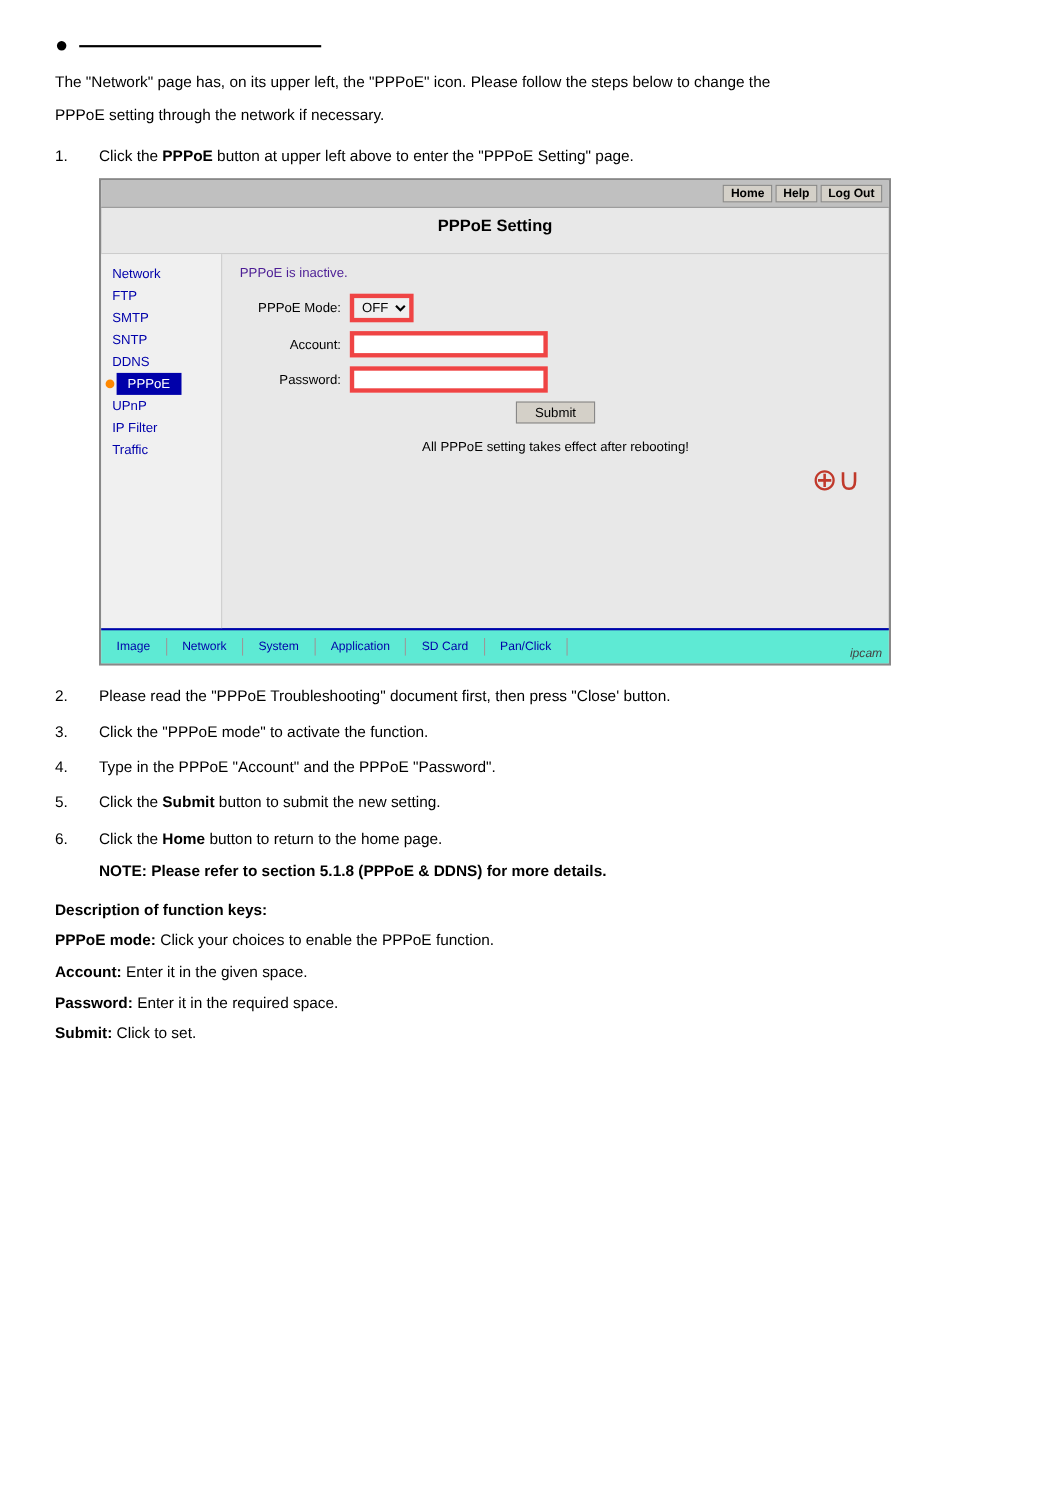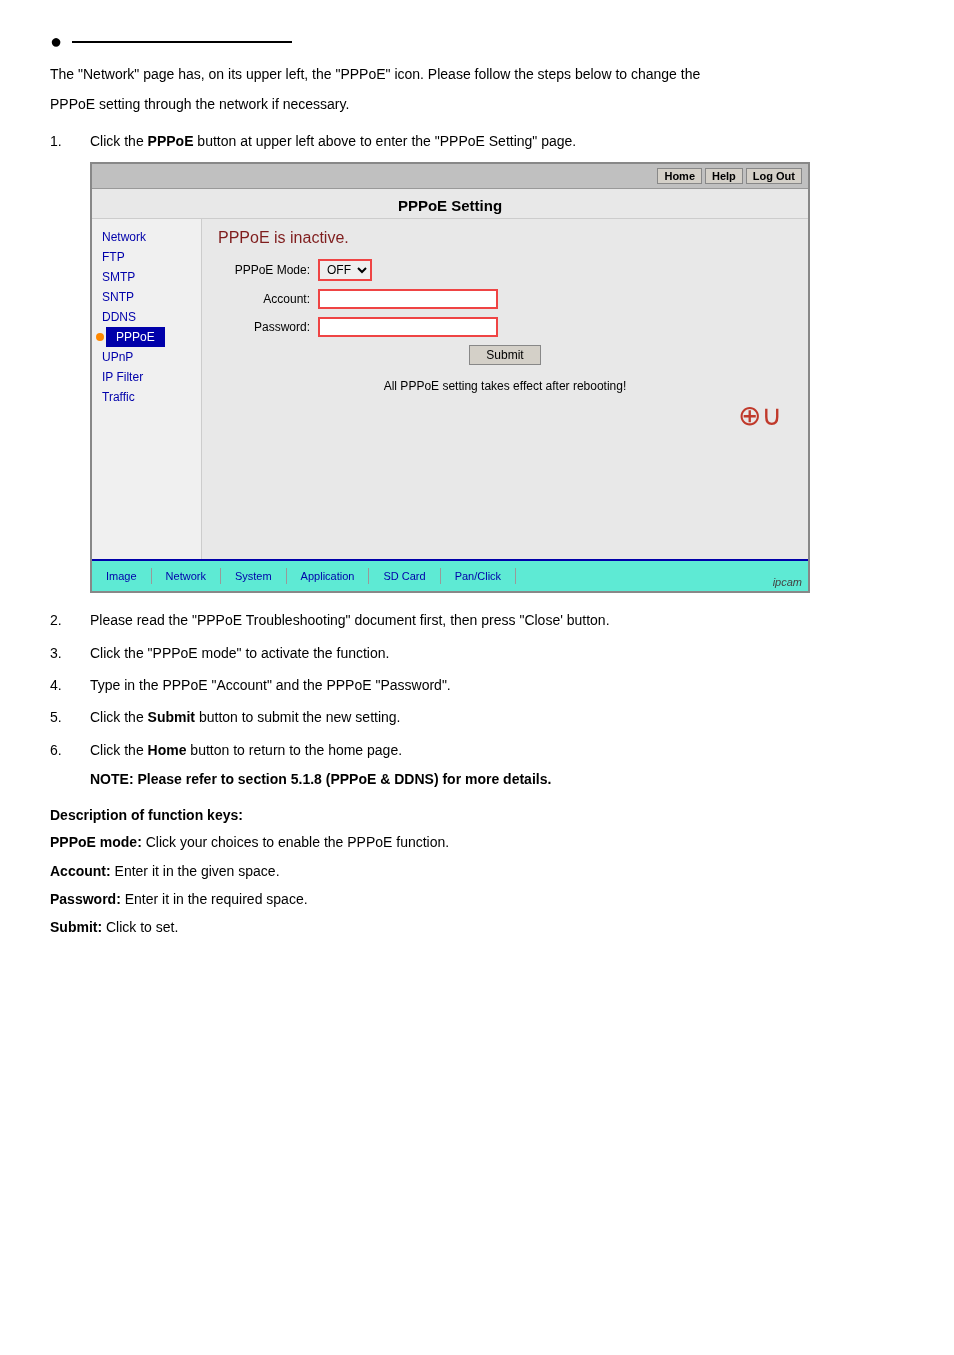--- a/index.html
+++ b/index.html
@@ -60,21 +60,21 @@
       font-size: 11px;
       padding: 1px 6px;
       margin-left: 3px;
       cursor: pointer;
       font-weight: bold;
     }
     .ss-title {
       text-align: center;
       font-size: 15px;
       font-weight: bold;
-      padding: 8px 0 4px;
+      padding: 8px 0 16px;
       border-bottom: 1px solid #ccc;
     }
     .ss-body {
       display: flex;
       min-height: 340px;
     }
     .ss-sidebar {
       width: 110px;
       padding: 8px 0;
       border-right: 1px solid #ccc;
@@ -101,38 +101,38 @@
       background: #f80;
       border-radius: 50%;
       margin-left: 4px;
       margin-right: 2px;
     }
     .ss-main {
       flex: 1;
       padding: 10px 16px;
     }
     .ss-inactive {
-      color: #7f1d1d;
-      font-size: 16px;
+      color: #4c1d95;
+      font-size: 12px;
       margin-bottom: 12px;
     }
     .ss-form-row {
       display: flex;
       align-items: center;
       margin-bottom: 8px;
     }
     .ss-form-row label {
       width: 100px;
       font-size: 12px;
       text-align: right;
       padding-right: 8px;
     }
     .ss-form-row select, .ss-form-row input[type="text"] {
       font-size: 12px;
-      border: 2px solid #ef4444;
+      border: 4px solid #ef4444;
       padding: 1px 3px;
       text-align: center;
     }
     .ss-form-row input[type="text"] {
       width: 180px;
     }
     .ss-submit-row {
       display: flex;
       justify-content: center;
       margin: 6px 0 14px;

